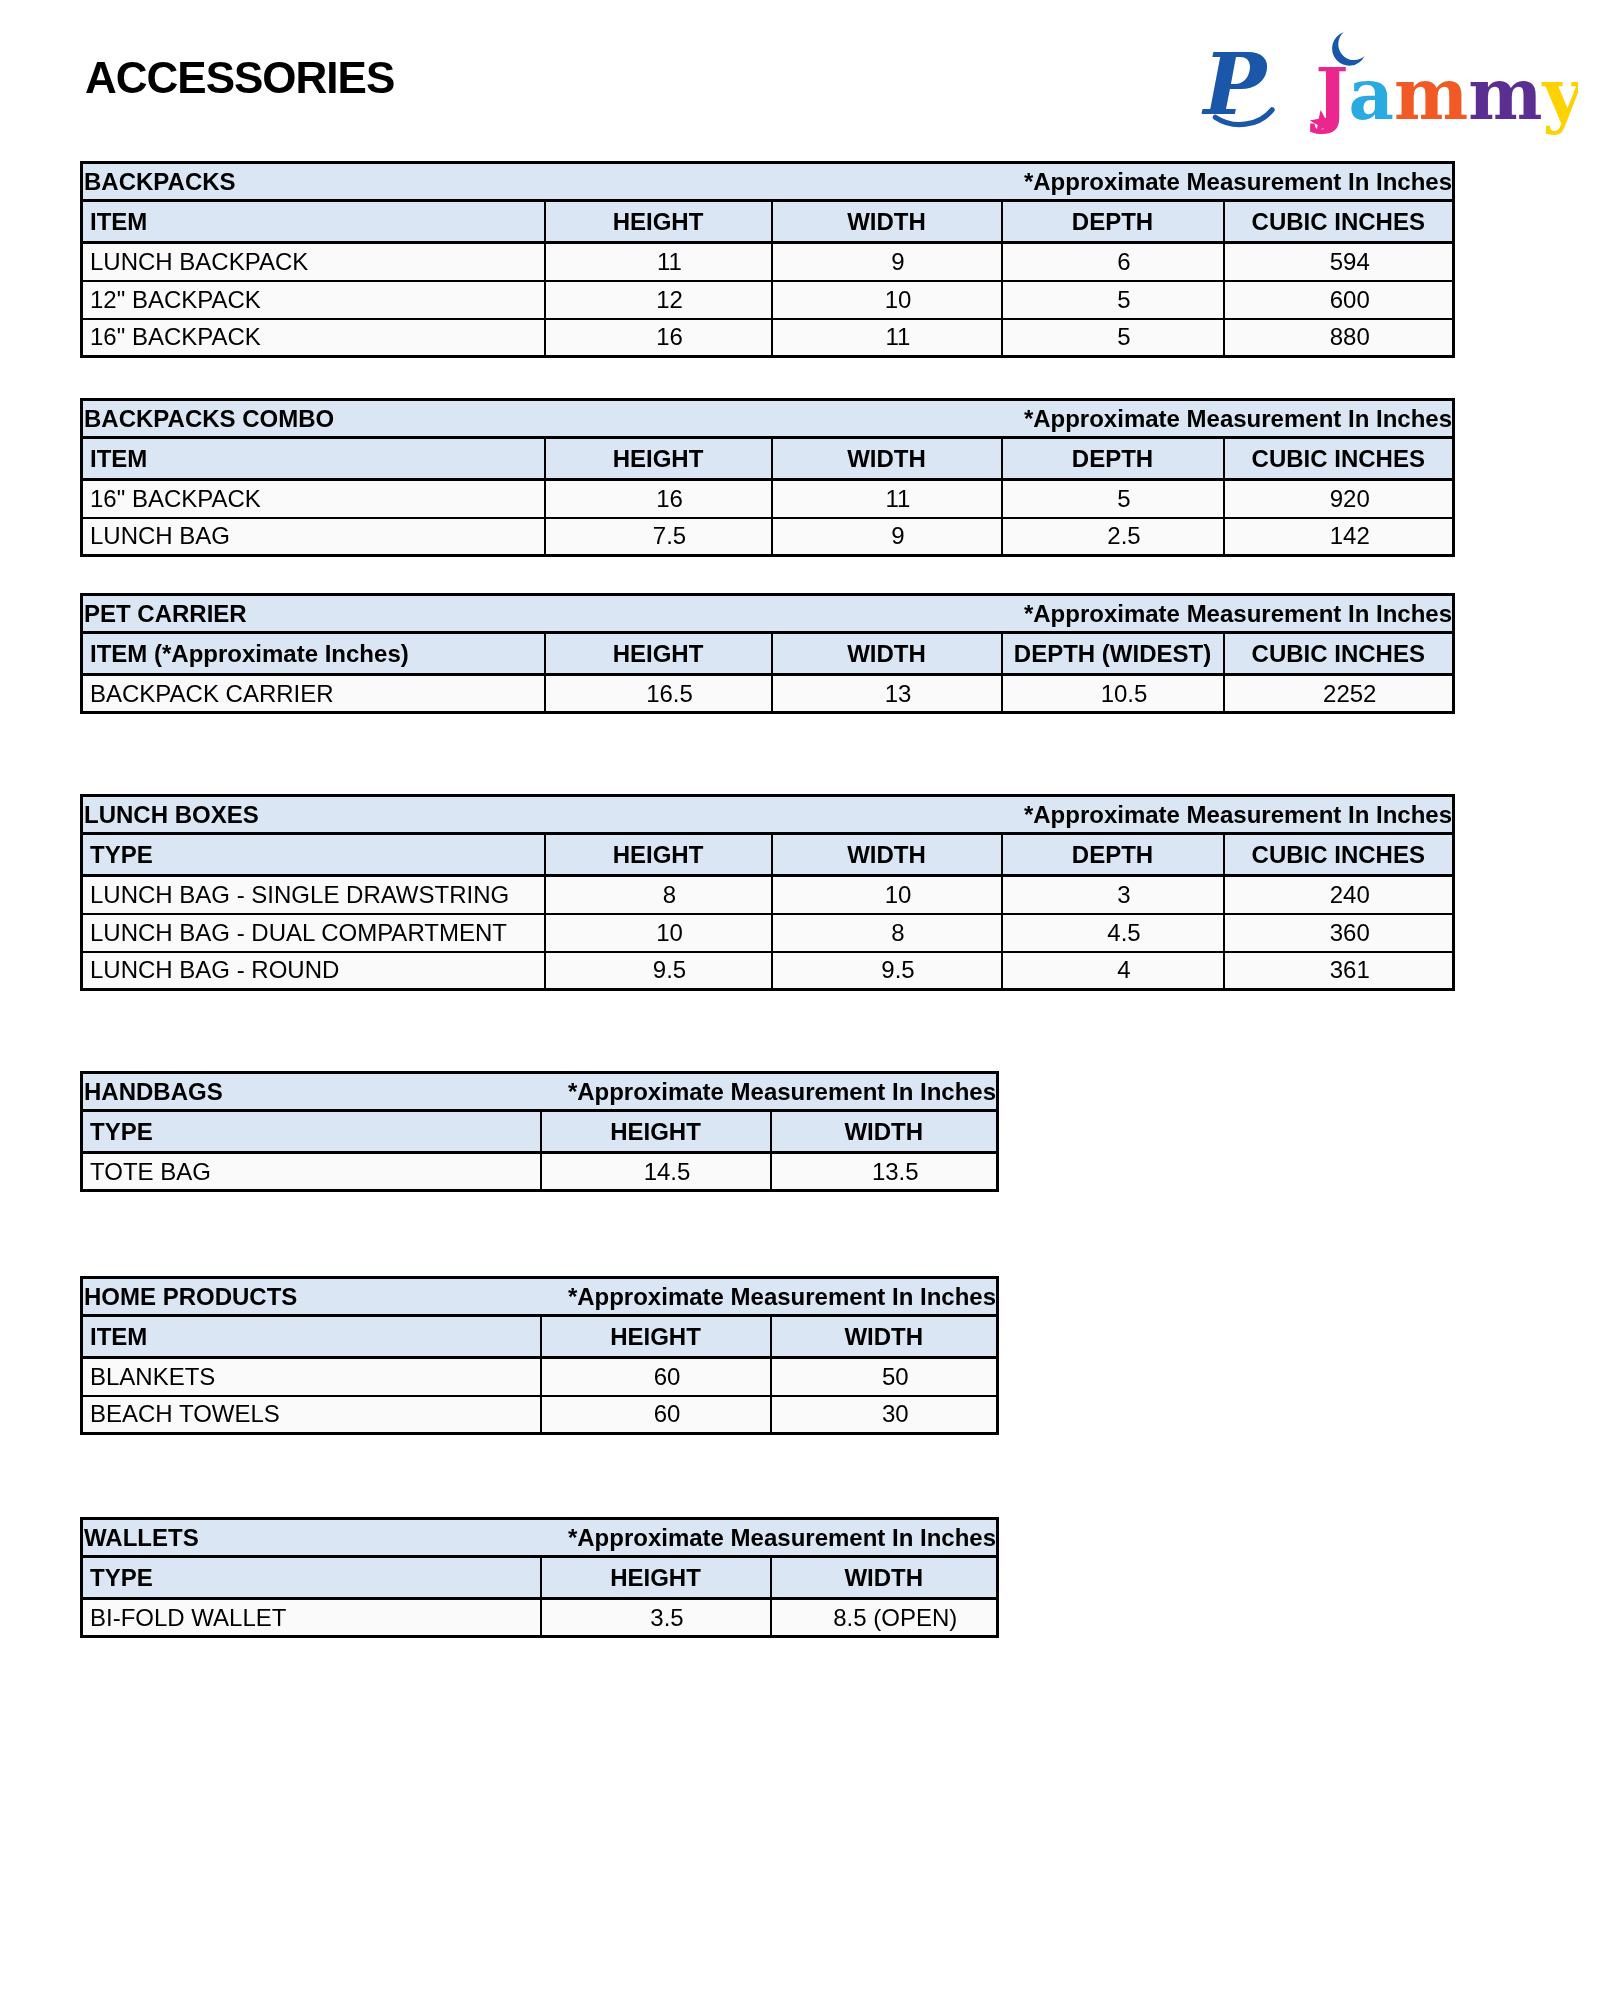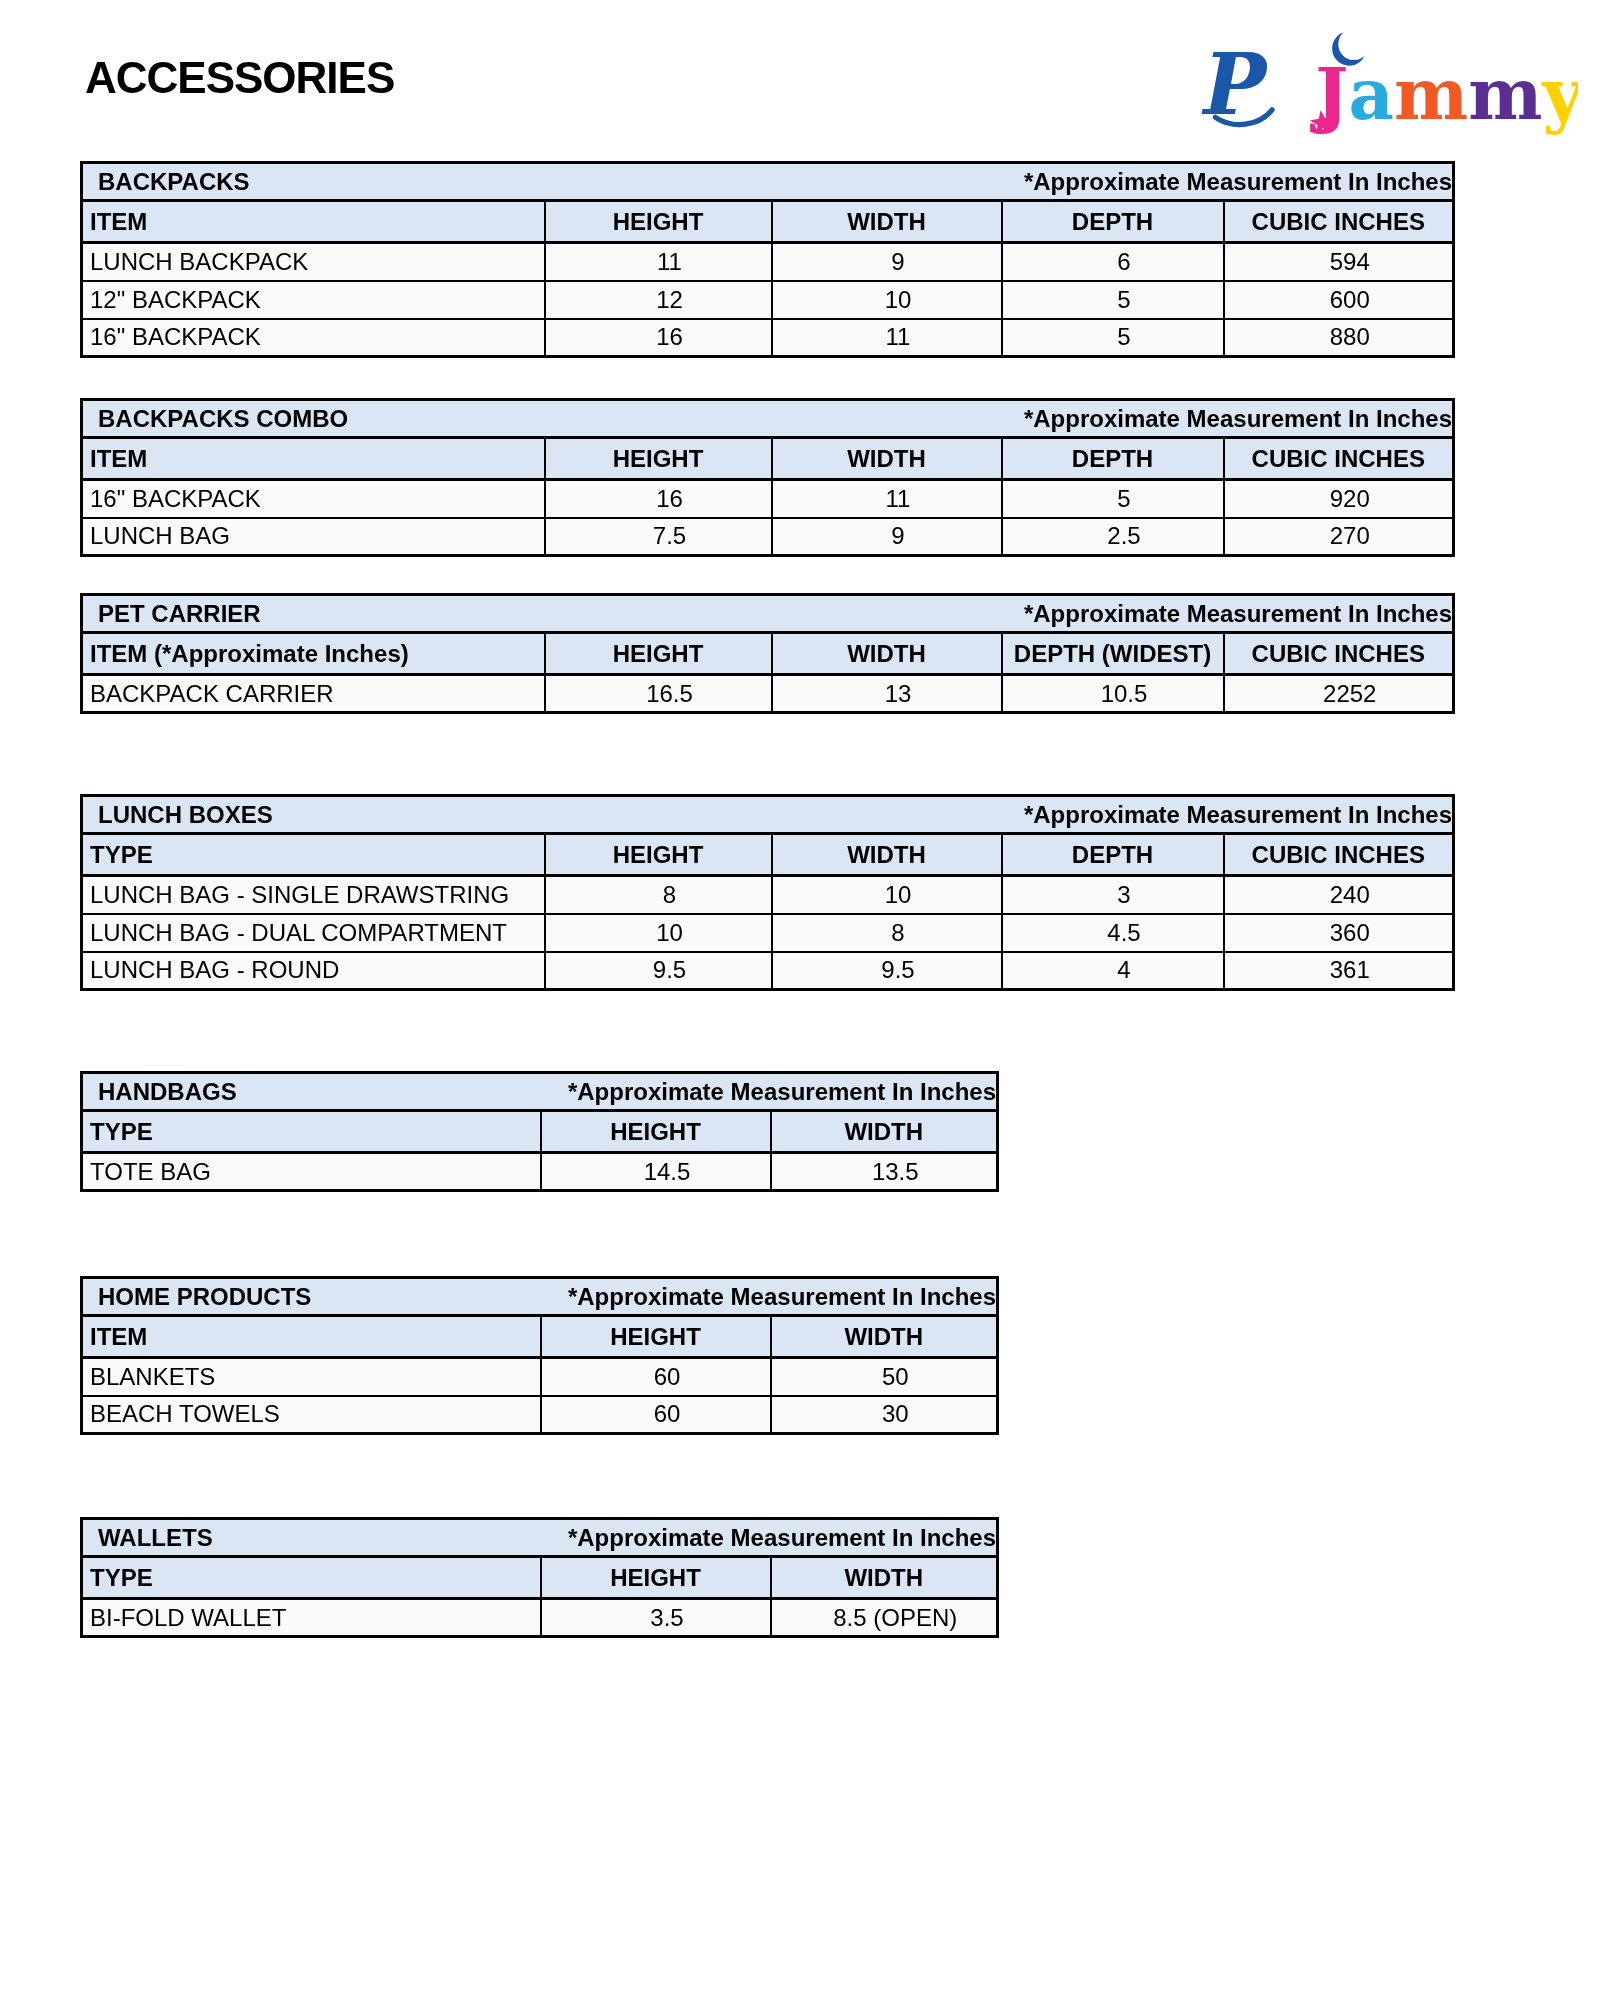--- a/index.html
+++ b/index.html
@@ -64,22 +64,21 @@
     padding: 0;
   }
   .section-inner {
     display: flex;
     justify-content: space-between;
     align-items: center;
     width: 100%;
   }
   .section-title {
     font-weight: bold;
-    padding-left: 7px;
-    margin-left: 8px;
+    padding-left: 1px;
   }
   .section-note {
     font-weight: bold;
   }
   tr.cols-row th {
     background: var(--header-fill);
     height: 42px;
     font-weight: bold;
     text-align: center;
     border-bottom-width: 3px;
@@ -199,21 +198,21 @@
         <td>16</td>
         <td>11</td>
         <td>5</td>
         <td>920</td>
       </tr>
       <tr>
         <td class="first">LUNCH BAG</td>
         <td>7.5</td>
         <td>9</td>
         <td>2.5</td>
-        <td>270</td>
+        <td>142</td>
       </tr>
     </tbody>
   </table>
 
   <table class="meas-table t5" id="t-pet">
     <colgroup>
         <col style="width:463px">
         <col style="width:227px">
         <col style="width:230px">
         <col style="width:222px">

